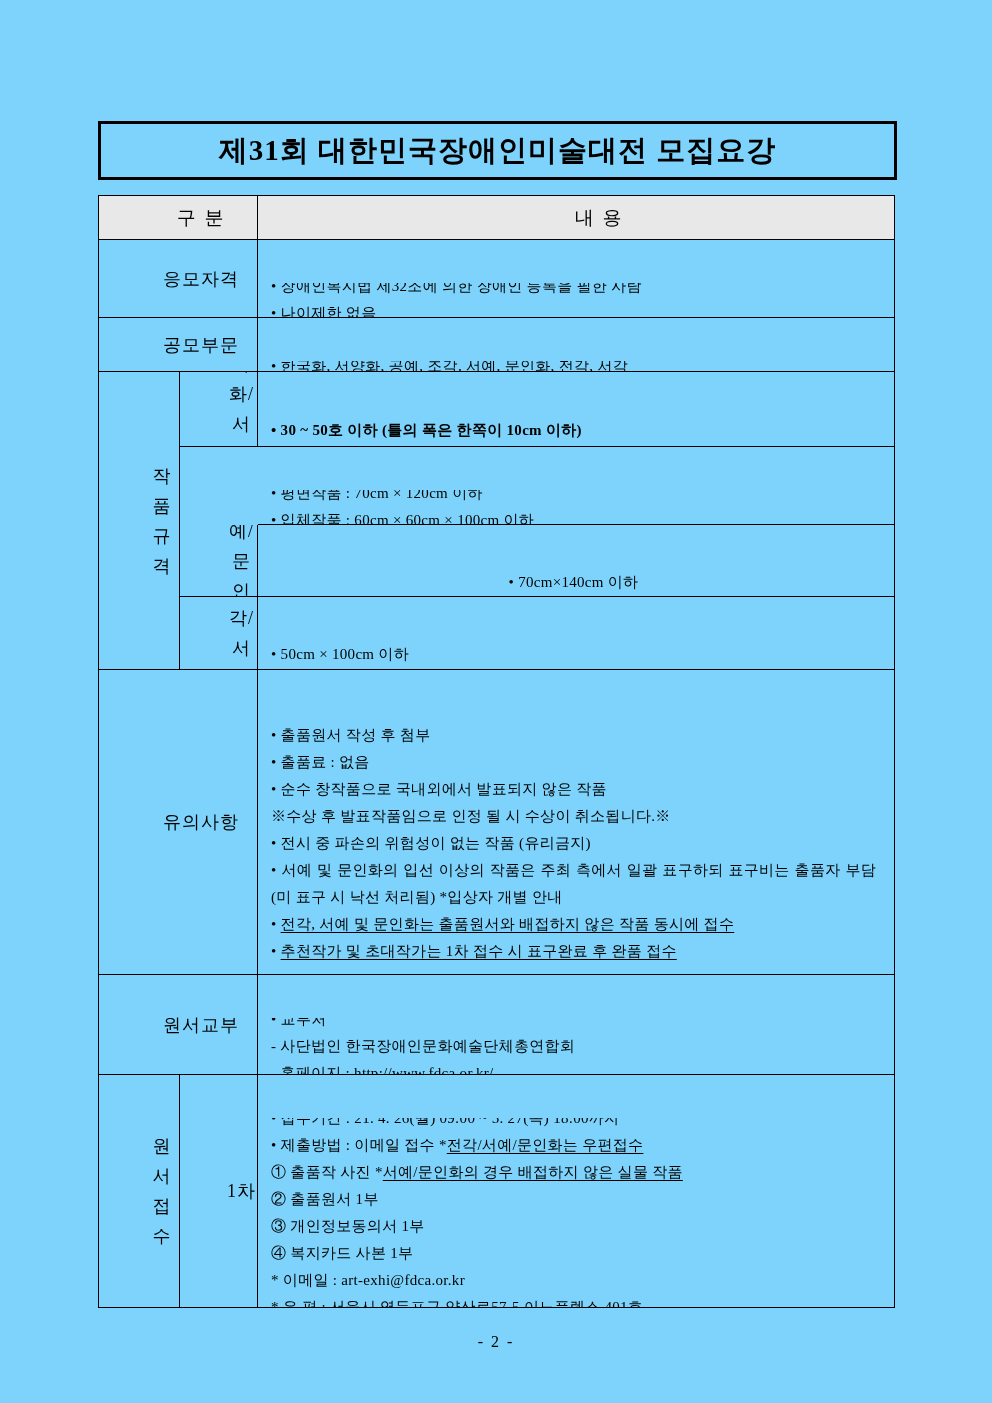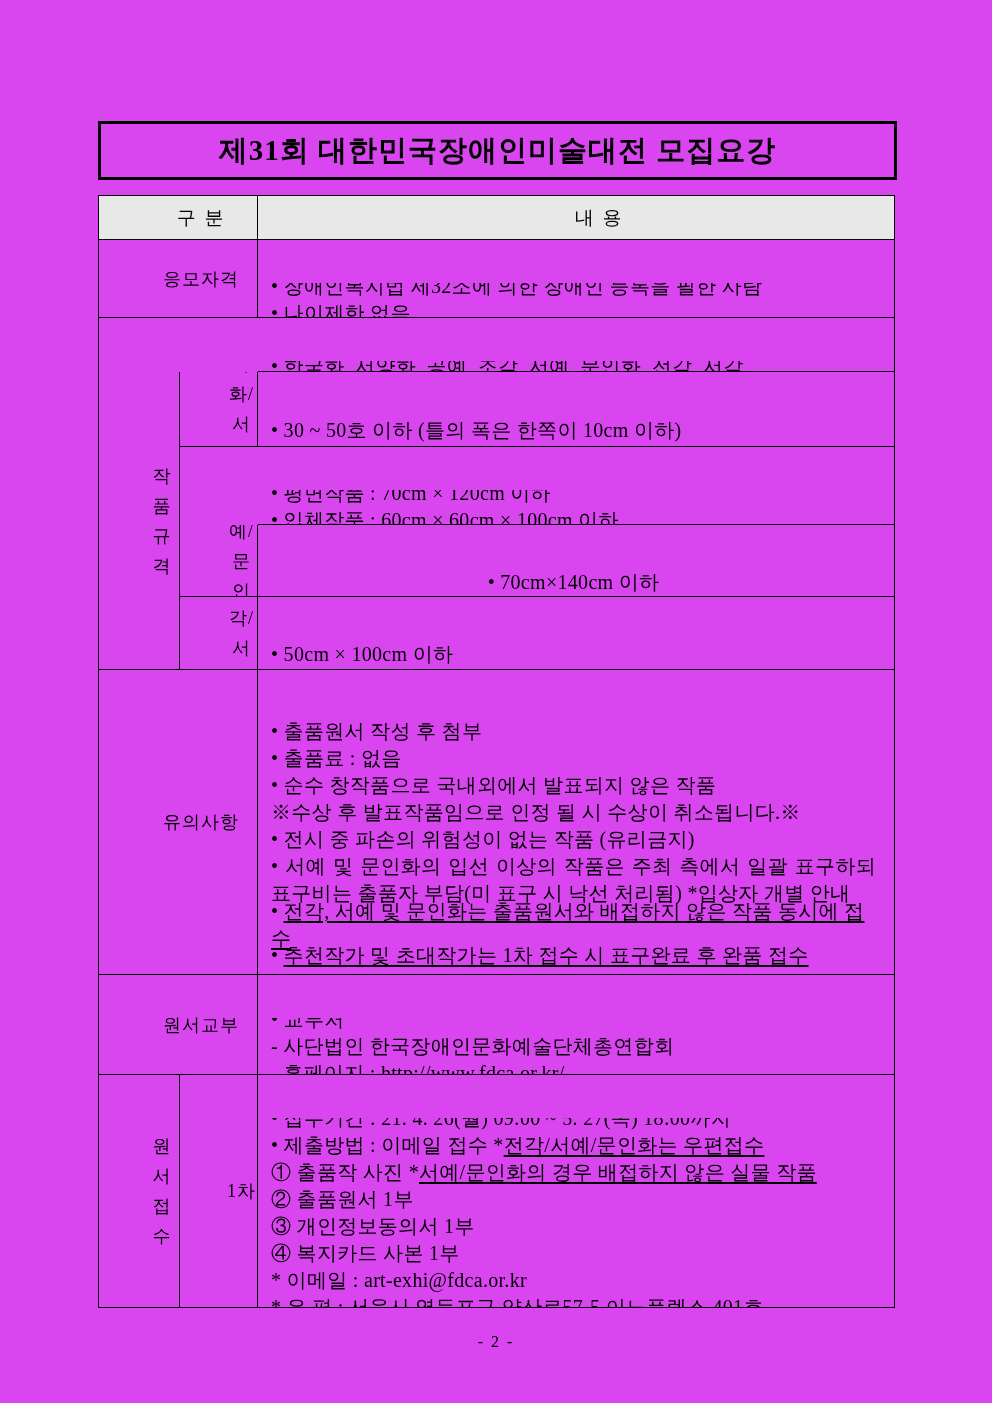--- a/index.html
+++ b/index.html
@@ -6,21 +6,21 @@
     margin: 0;
     padding: 0;
     background: #ffffff;
     color: #000000;
     font-family: "Liberation Serif", "DejaVu Serif", serif;
   }
   .page {
     position: relative;
     width: 992px;
     height: 1403px;
-    background: #d946ef;
+    background: #7dd3fc;
     overflow: hidden;
   }
   .title-box {
     position: absolute;
     left: 98px;
     top: 121px;
     width: 793px;
     height: 53px;
     border: 3px solid #000000;
     display: flex;
@@ -68,41 +68,41 @@
     font-size: 18px;
     line-height: 30px;
     letter-spacing: 1px;
     text-align: center;
   }
   .content-cell {
     display: flex;
     flex-direction: column;
     justify-content: center;
     padding: 5px 18px 5px 13px;
-    font-size: 20px;
+    font-size: 15px;
     line-height: 27px;
     letter-spacing: 0.3px;
     margin-top: 43px;
   }
   .line { min-height: 27px; }
   .line.wrap {
     text-align: justify;
     word-break: break-all;
   }
   .u { text-decoration: underline; text-underline-offset: 3px; }
   
   .a-hdr-cat   { grid-row: 1; grid-column: 1 / 3; }
   .a-hdr-con   { grid-row: 1; grid-column: 3; }
   .a-elig-l    { grid-row: 2; grid-column: 1 / 3; }
   .a-elig-c    { grid-row: 2; grid-column: 3; }
   .a-cat-l     { grid-row: 3; grid-column: 1 / 3; }
   .a-cat-c     { grid-row: 3; grid-column: 3; }
   .a-spec-l    { grid-row: 4 / 8; grid-column: 1; }
   .a-spec0-l   { grid-row: 4; grid-column: 2; }
-  .a-spec0-c   { grid-row: 4; grid-column: 3; }
+  .a-spec0-c   { grid-row: 4; grid-column: 3; font-weight: bold; }
   .a-spec1-l   { grid-row: 5; grid-column: 2; }
   .a-spec1-c   { grid-row: 5; grid-column: 3; }
   .a-spec2-l   { grid-row: 6; grid-column: 2; }
   .a-spec2-c   { grid-row: 6; grid-column: 3; align-items: center; }
   .a-spec3-l   { grid-row: 7; grid-column: 2; }
   .a-spec3-c   { grid-row: 7; grid-column: 3; }
   .a-notes-l   { grid-row: 8; grid-column: 1 / 3; }
   .a-notes-c   { grid-row: 8; grid-column: 3; }
   .a-dist-l    { grid-row: 9; grid-column: 1 / 3; }
   .a-dist-c    { grid-row: 9; grid-column: 3; }
@@ -132,20 +132,21 @@
 
     <div class="cell hdr a-hdr-cat">구  분</div>
     <div class="cell hdr no-r a-hdr-con">내  용</div>
 
     <div class="cell label-cell a-elig-l">응모자격</div>
     <div class="cell content-cell no-r a-elig-c">
       <div class="line"><span>• 장애인복지법 제32조에 의한 장애인 등록을 필한 사람</span><span class="u"></span></div>
       <div class="line"><span>• 나이제한 없음</span><span class="u"></span></div>
     </div>
 
+    <div class="cell label-cell a-cat-l">공모부문</div>
     <div class="cell content-cell no-r a-cat-c">
       <div class="line"><span>• 한국화, 서양화, 공예, 조각, 서예, 문인화, 전각, 서각</span></div>
     </div>
 
     <div class="cell label-cell a-spec-l">
       <span>작품</span>
       <span>규격</span>
     </div>
 
     <div class="cell label-cell a-spec0-l">

